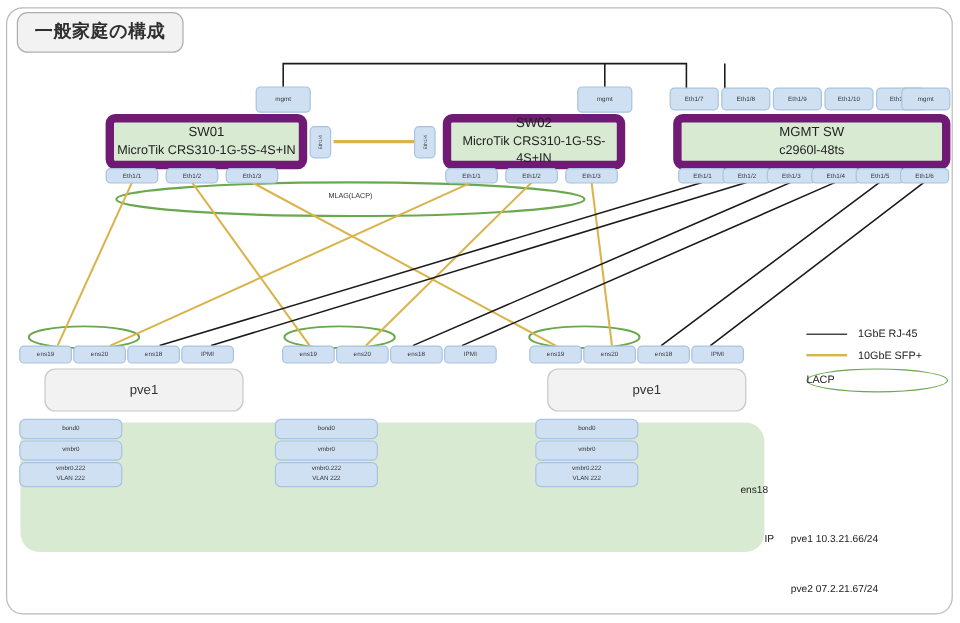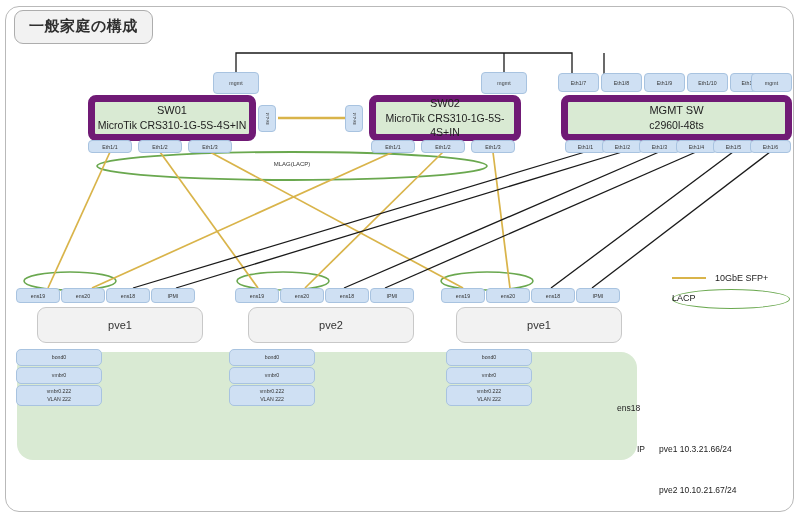--- a/index.html
+++ b/index.html
@@ -225,23 +225,20 @@
   <div class="node port" style="left:280px;top:288px;width:44px;height:15px;">
     <span>ens20</span>
   </div>
   <div class="node port" style="left:325px;top:288px;width:44px;height:15px;">
     <span>ens18</span>
   </div>
   <div class="node port" style="left:370px;top:288px;width:44px;height:15px;">
     <span>IPMI</span>
   </div>
 
-  <div class="node host" style="left:229px;top:307px;width:166px;height:36px;">
-    <span>pve2</span>
-  </div>
 
   <div class="node stk" style="left:229px;top:349px;width:86px;height:17px;">
     <span>bond0</span>
   </div>
   <div class="node stk" style="left:229px;top:367px;width:86px;height:17px;">
     <span>vmbr0</span>
   </div>
   <div class="node stk" style="left:229px;top:385px;width:86px;height:21px;white-space:pre-line;">
     <span>vmbr0.222
 VLAN 222</span>
@@ -269,39 +266,43 @@
   </div>
   <div class="node stk" style="left:446px;top:367px;width:86px;height:17px;">
     <span>vmbr0</span>
   </div>
   <div class="node stk" style="left:446px;top:385px;width:86px;height:21px;white-space:pre-line;">
     <span>vmbr0.222
 VLAN 222</span>
   </div>
 
   <div class="legend">
+    <div class="lg-row">
+      <div class="lg-line" style="border-top:1.6px solid #1a1a1a;"></div>
+      <div class="lg-txt">1GbE RJ-45</div>
+    </div>
     <div class="lg-row">
       <div class="lg-line" style="border-top:2.4px solid #d9b44a;"></div>
       <div class="lg-txt">10GbE SFP+</div>
     </div>
     <div class="lg-lacp">
       <div class="ell"></div>
       <div class="ell-t">LACP</div>
     </div>
   </div>
 
   <div class="info">
     <div>ens18</div>
     <div class="ip-row ind1">
       <span class="k">IP</span>
       <span>pve1 10.3.21.66/24</span>
     </div>
     <div class="ip-row ind1">
       <span class="k"></span>
-      <span>pve2 10.10.21.67/24</span>
+      <span>pve2 07.2.21.67/24</span>
     </div>
     
 
     
 
     
     
     
     
     

